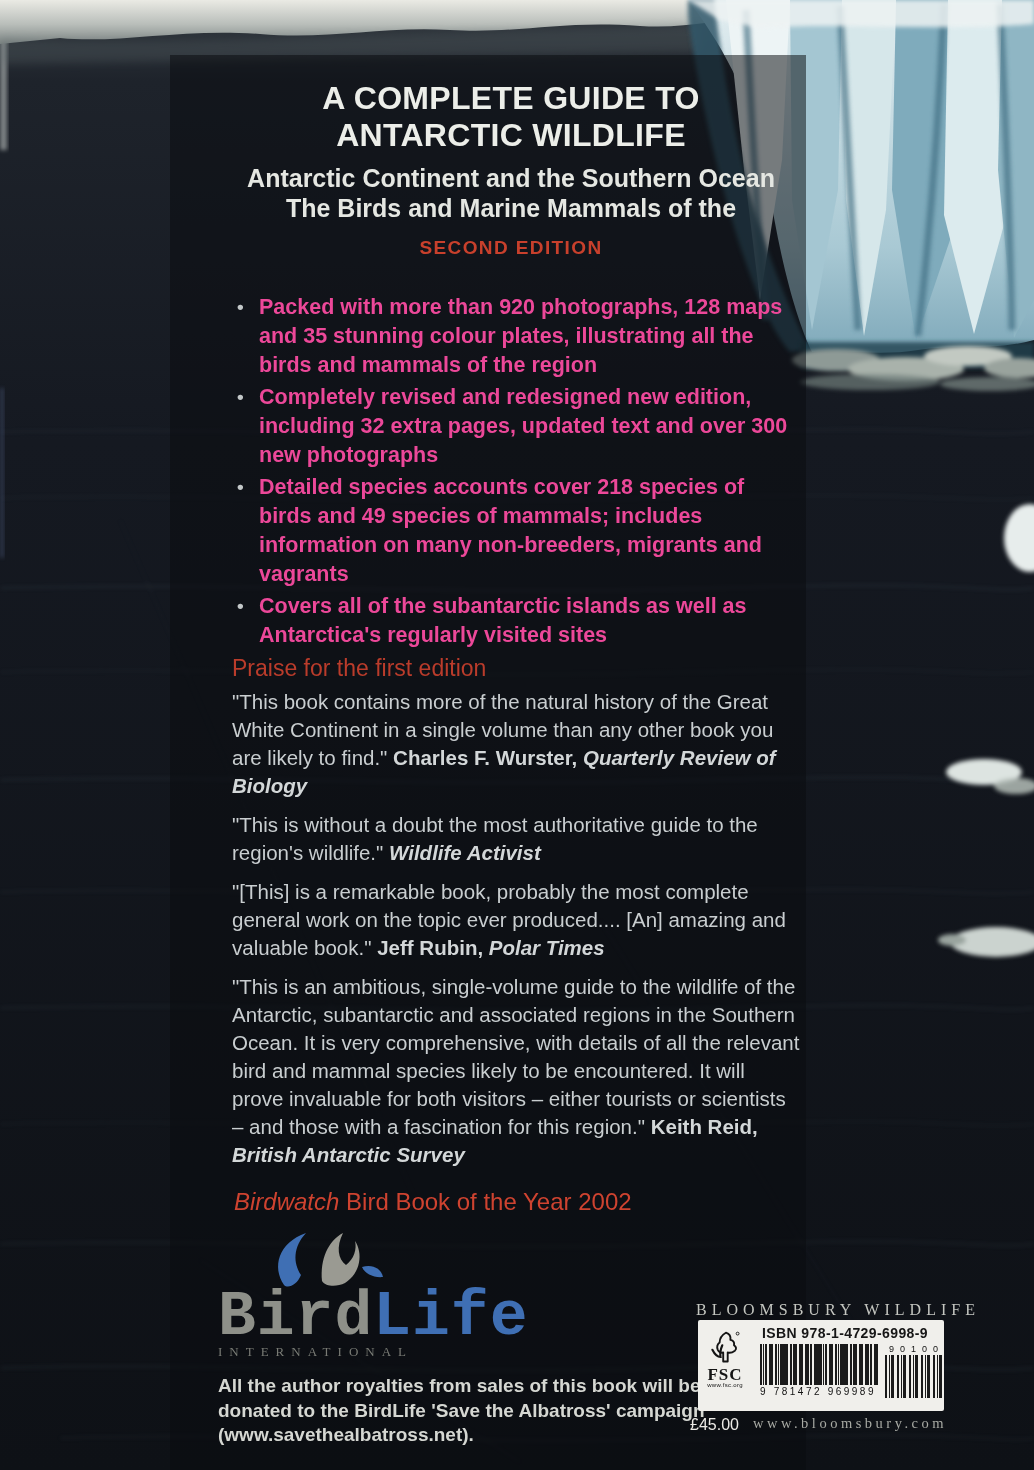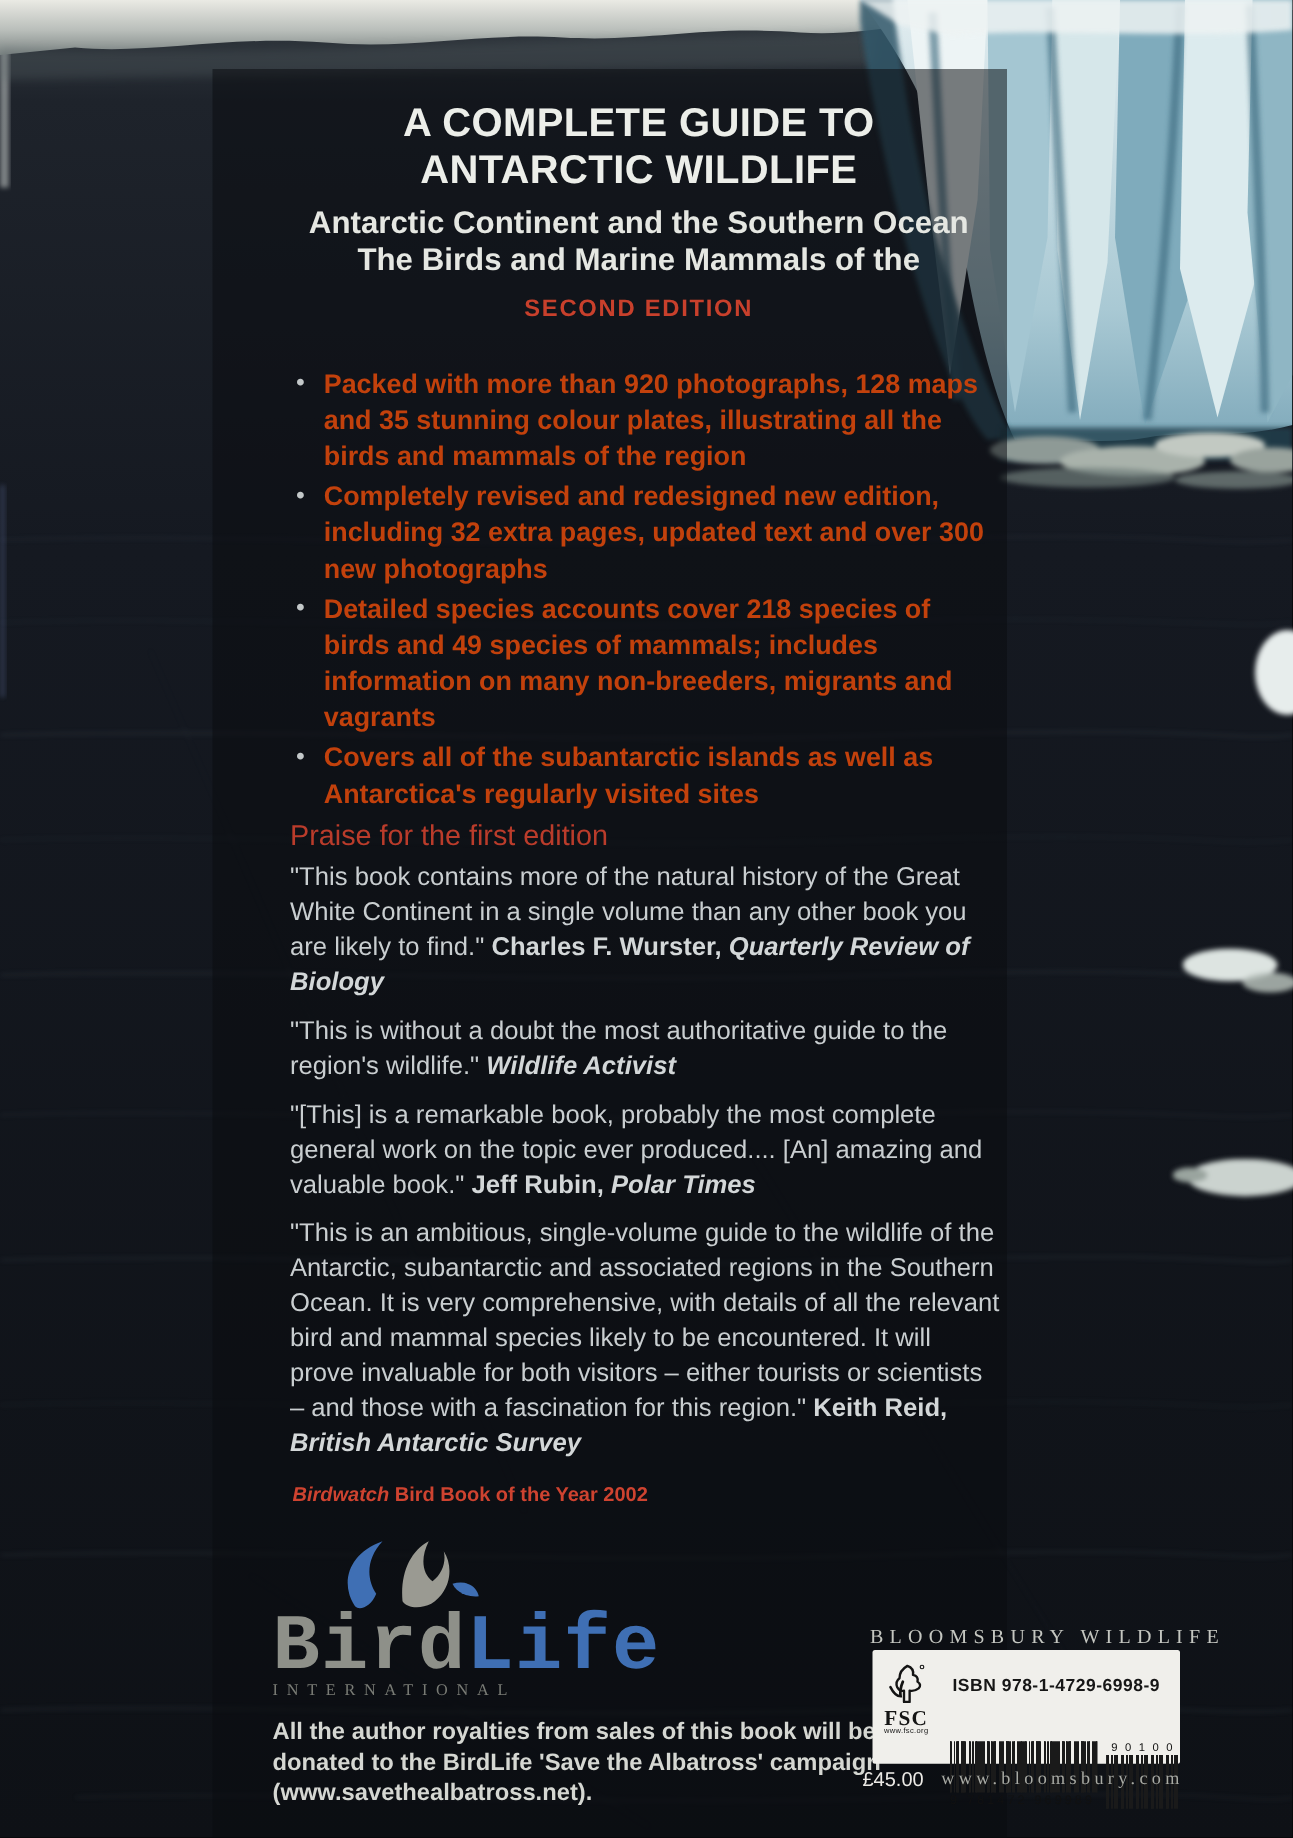--- a/index.html
+++ b/index.html
@@ -17,29 +17,29 @@
   .title   { font-size:32px; line-height:37px; font-weight:700; color:#eceee9; letter-spacing:.3px; }
   .subtitle{ font-size:25px; line-height:30px; font-weight:700; color:#e5e7e2; }
   .subtitle-wrap { margin-top:9px; }
   .edition {
     position:absolute; left:232px; top:237px; width:558px; text-align:center;
     font-size:19px; font-weight:700; letter-spacing:1.4px; color:#c8402c;
   }
   .bullets { position:absolute; left:234px; top:293px; width:556px; list-style:none; margin:0; padding:0; }
   .bullets li {
     position:relative; padding-left:25px; margin:0 0 3px 0;
-    font-size:21.5px; line-height:29px; font-weight:600; color:#c2410c;
+    font-size:21.5px; line-height:29px; font-weight:600; color:#ec4899;
   }
   .bullets li::before { content:"•"; position:absolute; left:3px; top:-1px; font-size:19px; color:#c3c8c9; }
   .praise { position:absolute; left:232px; top:655px; font-size:23px; font-weight:400; color:#ba3c2b; }
   .quotes { position:absolute; left:232px; top:688px; width:568px; font-size:20.5px; line-height:28px; color:#c9ced0; }
   .quotes p { margin:0 0 11px 0; }
   .attr { font-weight:700; color:#d3d7d8; }
   .src  { font-weight:700; font-style:italic; color:#d3d7d8; }
-  .award { position:absolute; left:234px; top:1188px; font-size:16px; font-weight:700; color:#ce4330; }
+  .award { position:absolute; left:234px; top:1188px; font-size:24px; font-weight:400; color:#ce4330; }
   .award-italic { font-style:italic; }
   
   .birdlife { position:absolute; left:218px; top:1231px; width:250px; }
   .birds-svg { display:block; margin-left:52px; }
   .wordmark { font-family:Liberation Mono, monospace; font-weight:700; font-size:63px; line-height:46px; letter-spacing:1px; margin-top:2px; }
   .wm-bird { color:#8e9089; }
   .wm-life { color:#3f6fb4; }
   .intl { margin-top:3px; font-family:"Liberation Serif", serif; font-size:13px; letter-spacing:7px; color:#797b75; }
   .royalties { position:absolute; left:218px; top:1374px; font-size:19px; line-height:24.5px; font-weight:700; color:#d5d7d2; }
   
@@ -47,21 +47,21 @@
     position:absolute; left:696px; top:1301px; width:248px; text-align:left; white-space:nowrap;
     font-family:"Liberation Serif", serif; font-size:16px; letter-spacing:5px; color:#c4c6c0;
   }
   .barcode-box {
     position:absolute; left:698px; top:1320px; width:246px; height:91px;
     background:#f0efeb; border-radius:2px; display:flex;
   }
   .fsc { width:54px; display:flex; flex-direction:column; align-items:center; padding-top:9px; color:#141414; }
   .fsc-label { font-family:"Liberation Serif", serif; font-weight:700; font-size:17px; line-height:15px; letter-spacing:1px; }
   .fsc-url { font-size:6px; letter-spacing:.3px; }
-  .bc-right { flex:1; display:flex; flex-direction:column; padding-top:20px;gap:34px; }
+  .bc-right { flex:1; display:flex; flex-direction:column; padding-top:5px; }
   .isbn { font-size:14px; font-weight:700; color:#161616; padding-left:10px; letter-spacing:.4px; }
   .bc-row { display:flex; margin-top:3px; }
   .bc-main { width:118px; margin-left:8px; display:flex; flex-direction:column; }
   .bc-main-bars {
     height:41px;
     background-image:
       repeating-linear-gradient(90deg,#1a1a1a 0 2px,transparent 2px 5px),
       repeating-linear-gradient(90deg,#1a1a1a 0 1px,transparent 1px 3px),
       repeating-linear-gradient(90deg,transparent 0 9px,#1a1a1a 9px 12px);
   }

